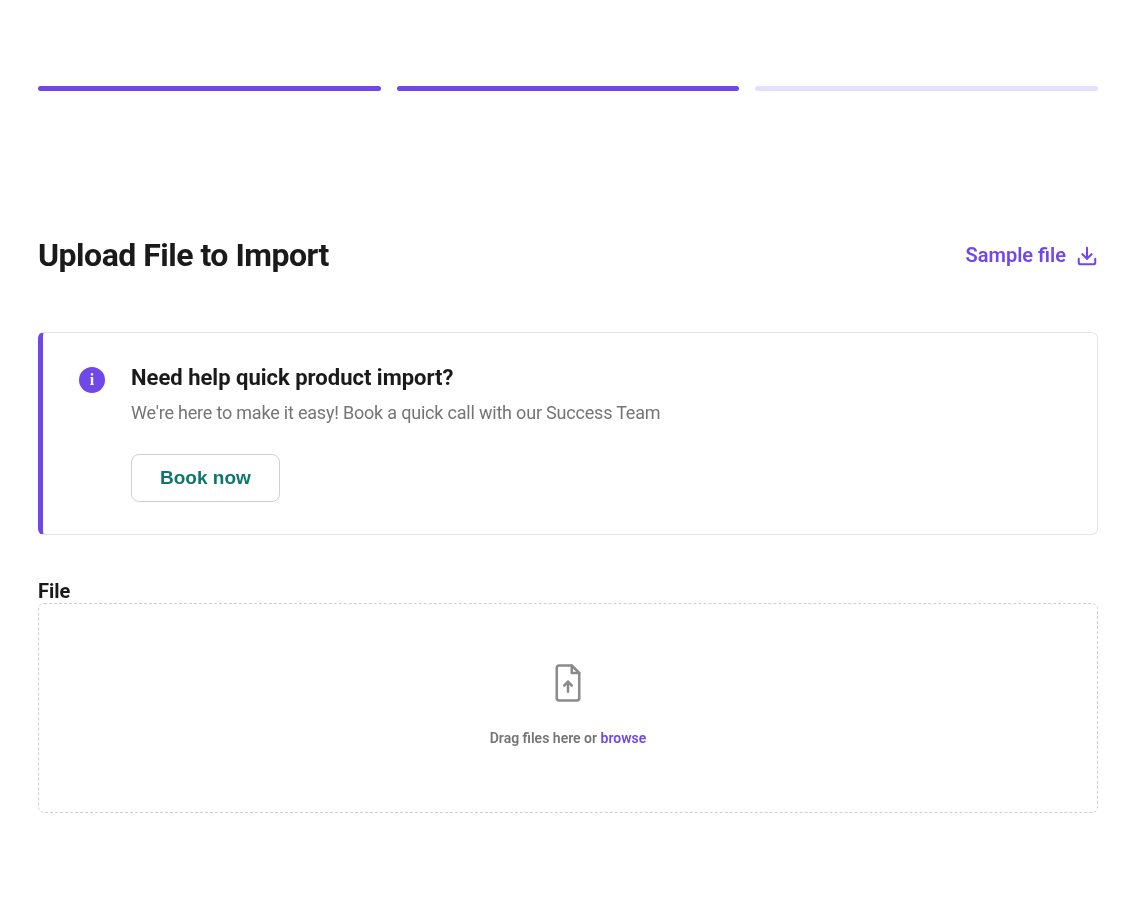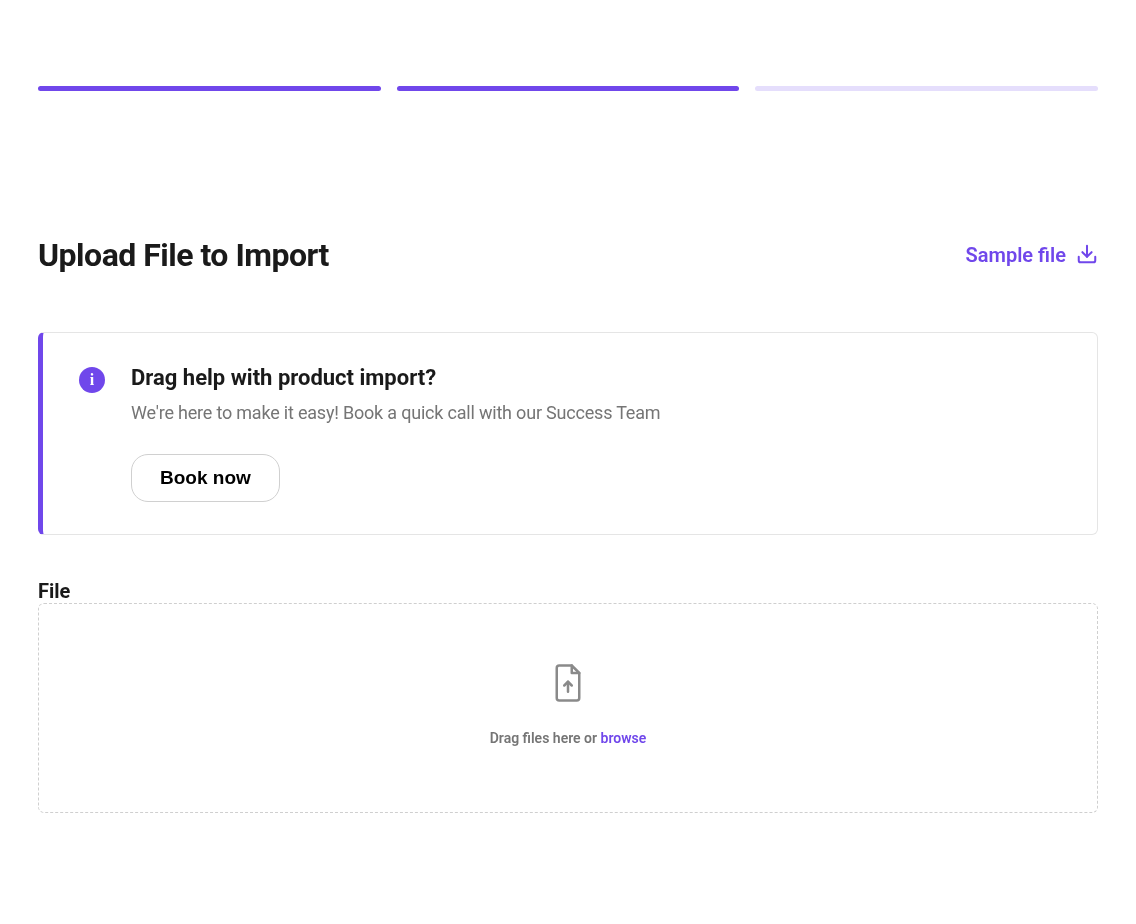--- a/index.html
+++ b/index.html
@@ -41,21 +41,21 @@
       margin-top: 145px;
     }
     .page-title {
       font-size: 32px;
       font-weight: 700;
       color: #1a1a1a;
       letter-spacing: -0.5px;
     }
     .sample-file-link {
       display: flex;
-      align-items: flex-start;
+      align-items: flex-end;
       gap: 10px;
       color: #7047EB;
       font-size: 20px;
       font-weight: 600;
       cursor: pointer;
       text-decoration: none;
     }
     .download-icon {
       width: 22px;
       height: 22px;
@@ -98,25 +98,25 @@
     }
     .info-description {
       font-size: 18px;
       color: #757575;
       margin-bottom: 31px;
       letter-spacing: -0.2px;
     }
     .book-button {
       border: 1px solid #D0D0D0;
       background: #ffffff;
-      color: #000000;
+      color: #0f766e;
       font-size: 19px;
       font-weight: 600;
       padding: 12px 28px;
-      border-radius: 17px;
+      border-radius: 8px;
       cursor: pointer;
     }
     .file-section {
       margin-top: 44px;
     }
     .file-label {
       font-size: 20px;
       font-weight: 700;
       color: #1a1a1a;
     }
@@ -171,21 +171,21 @@
         <line x1="12" y1="15" x2="12" y2="3"></line>
       </svg>
     </a>
   </div>
 
   <div class="info-box">
     <div class="info-icon-wrapper">
       <span class="info-icon-text">i</span>
     </div>
     <div class="info-content">
-      <div class="info-title">Drag help with product import?</div>
+      <div class="info-title">Need help quick product import?</div>
       <div class="info-description">We're here to make it easy! Book a quick call with our Success Team</div>
       <button class="book-button">Book now</button>
     </div>
   </div>
 
   <div class="file-section">
     <div class="file-label">File</div>
     <div class="dropzone">
       <svg class="upload-icon" viewBox="0 0 24 30" fill="none" stroke="#8a8a8a" stroke-width="2" stroke-linecap="round" stroke-linejoin="round">
         <path d="M15 1H5a2 2 0 0 0-2 2v24a2 2 0 0 0 2 2h14a2 2 0 0 0 2-2V7z"></path>

